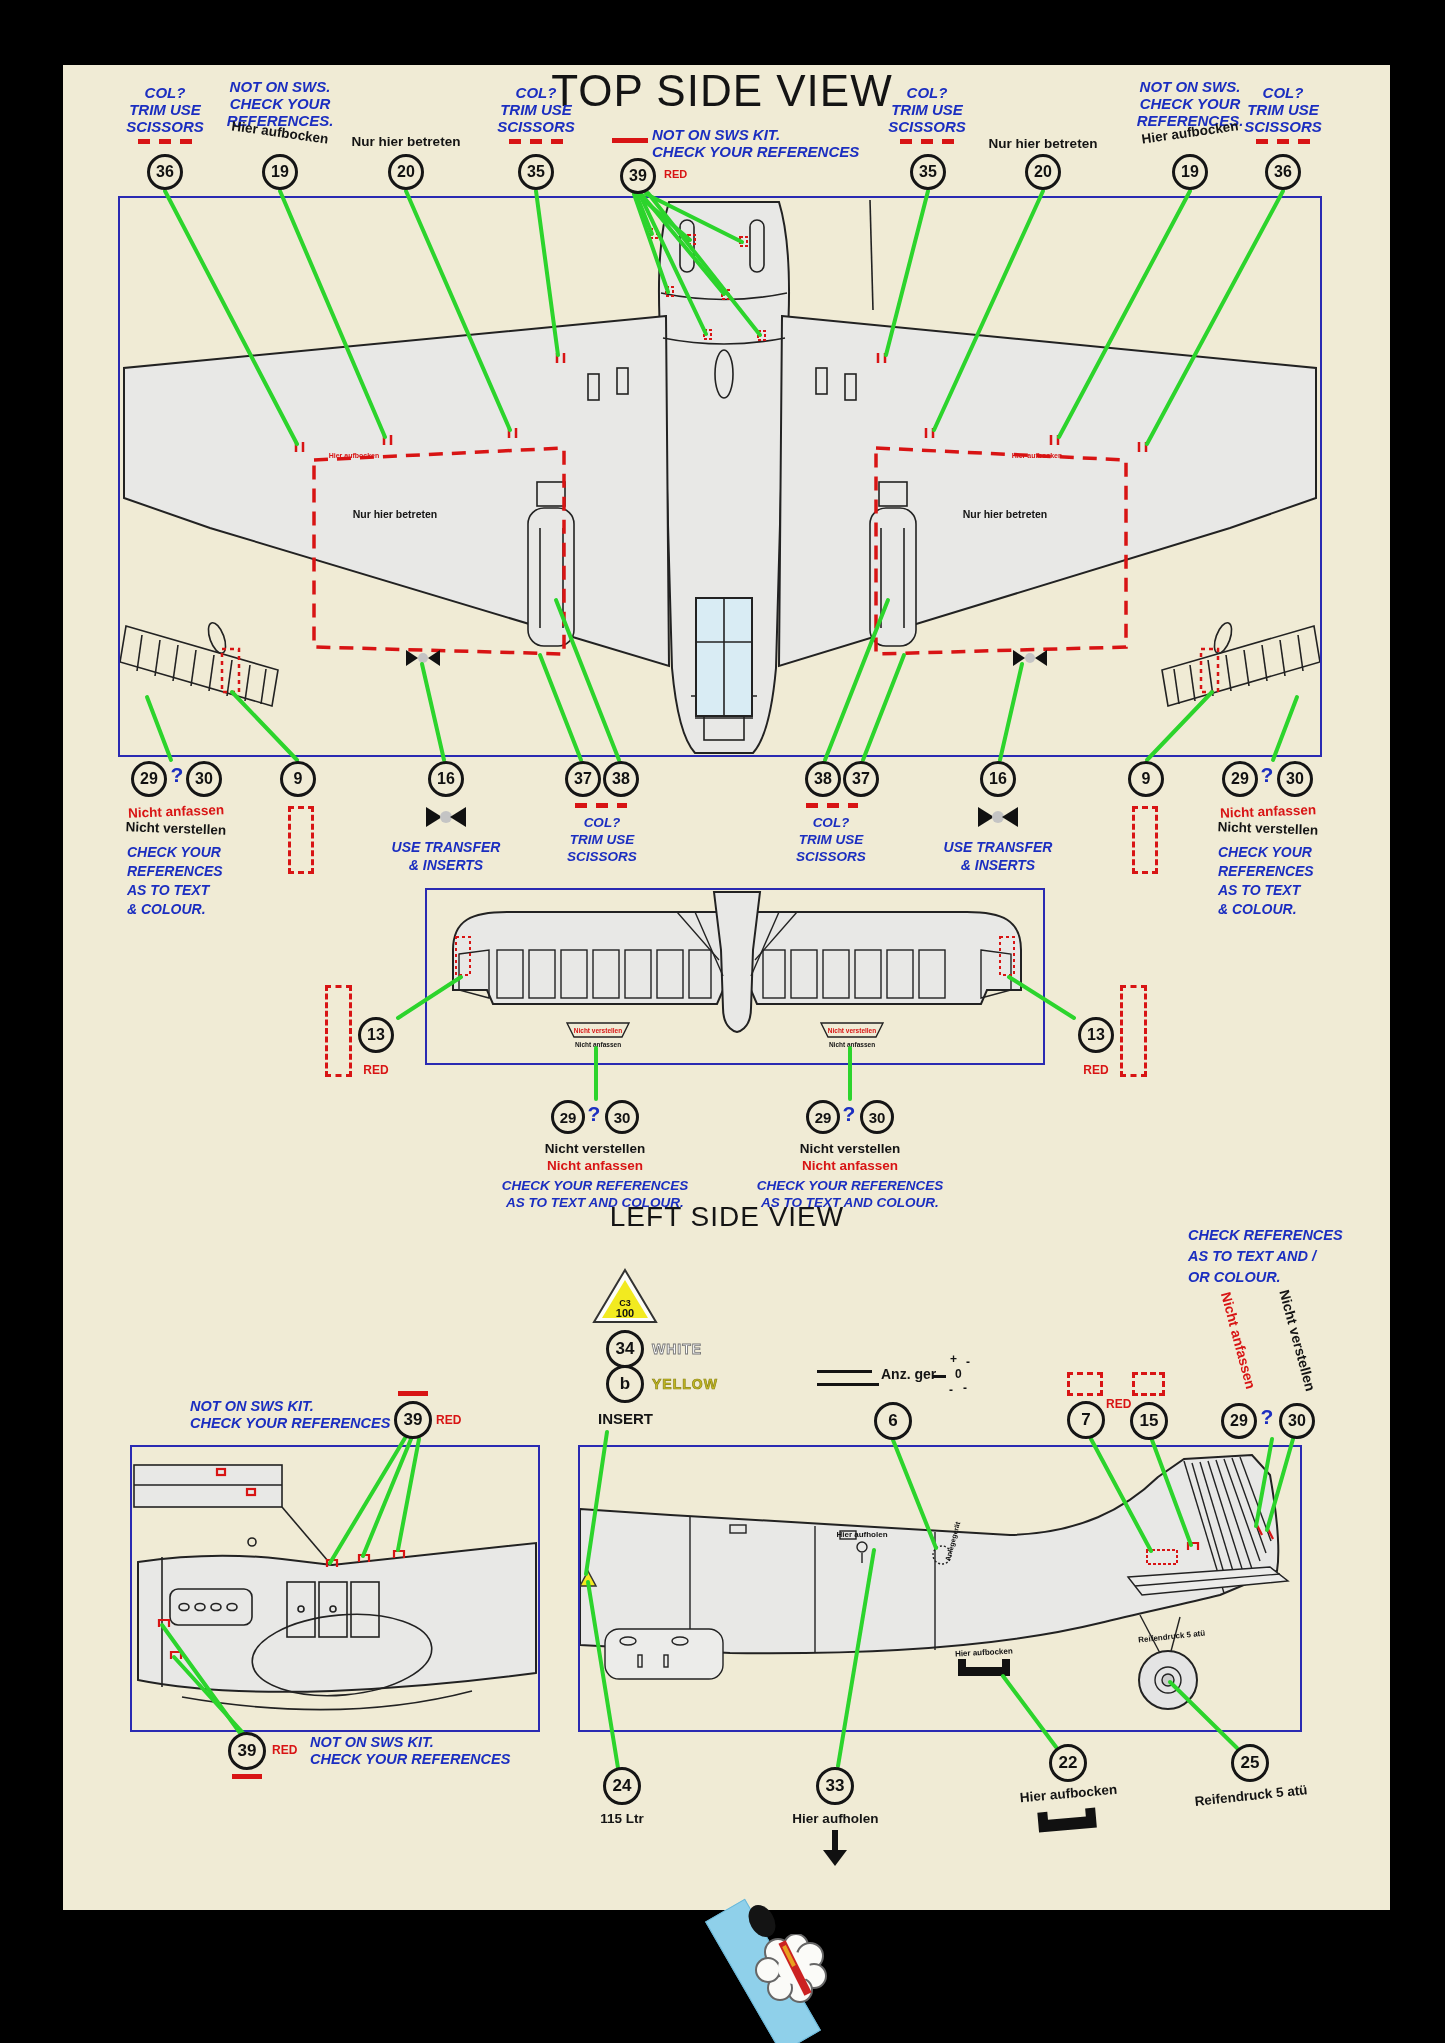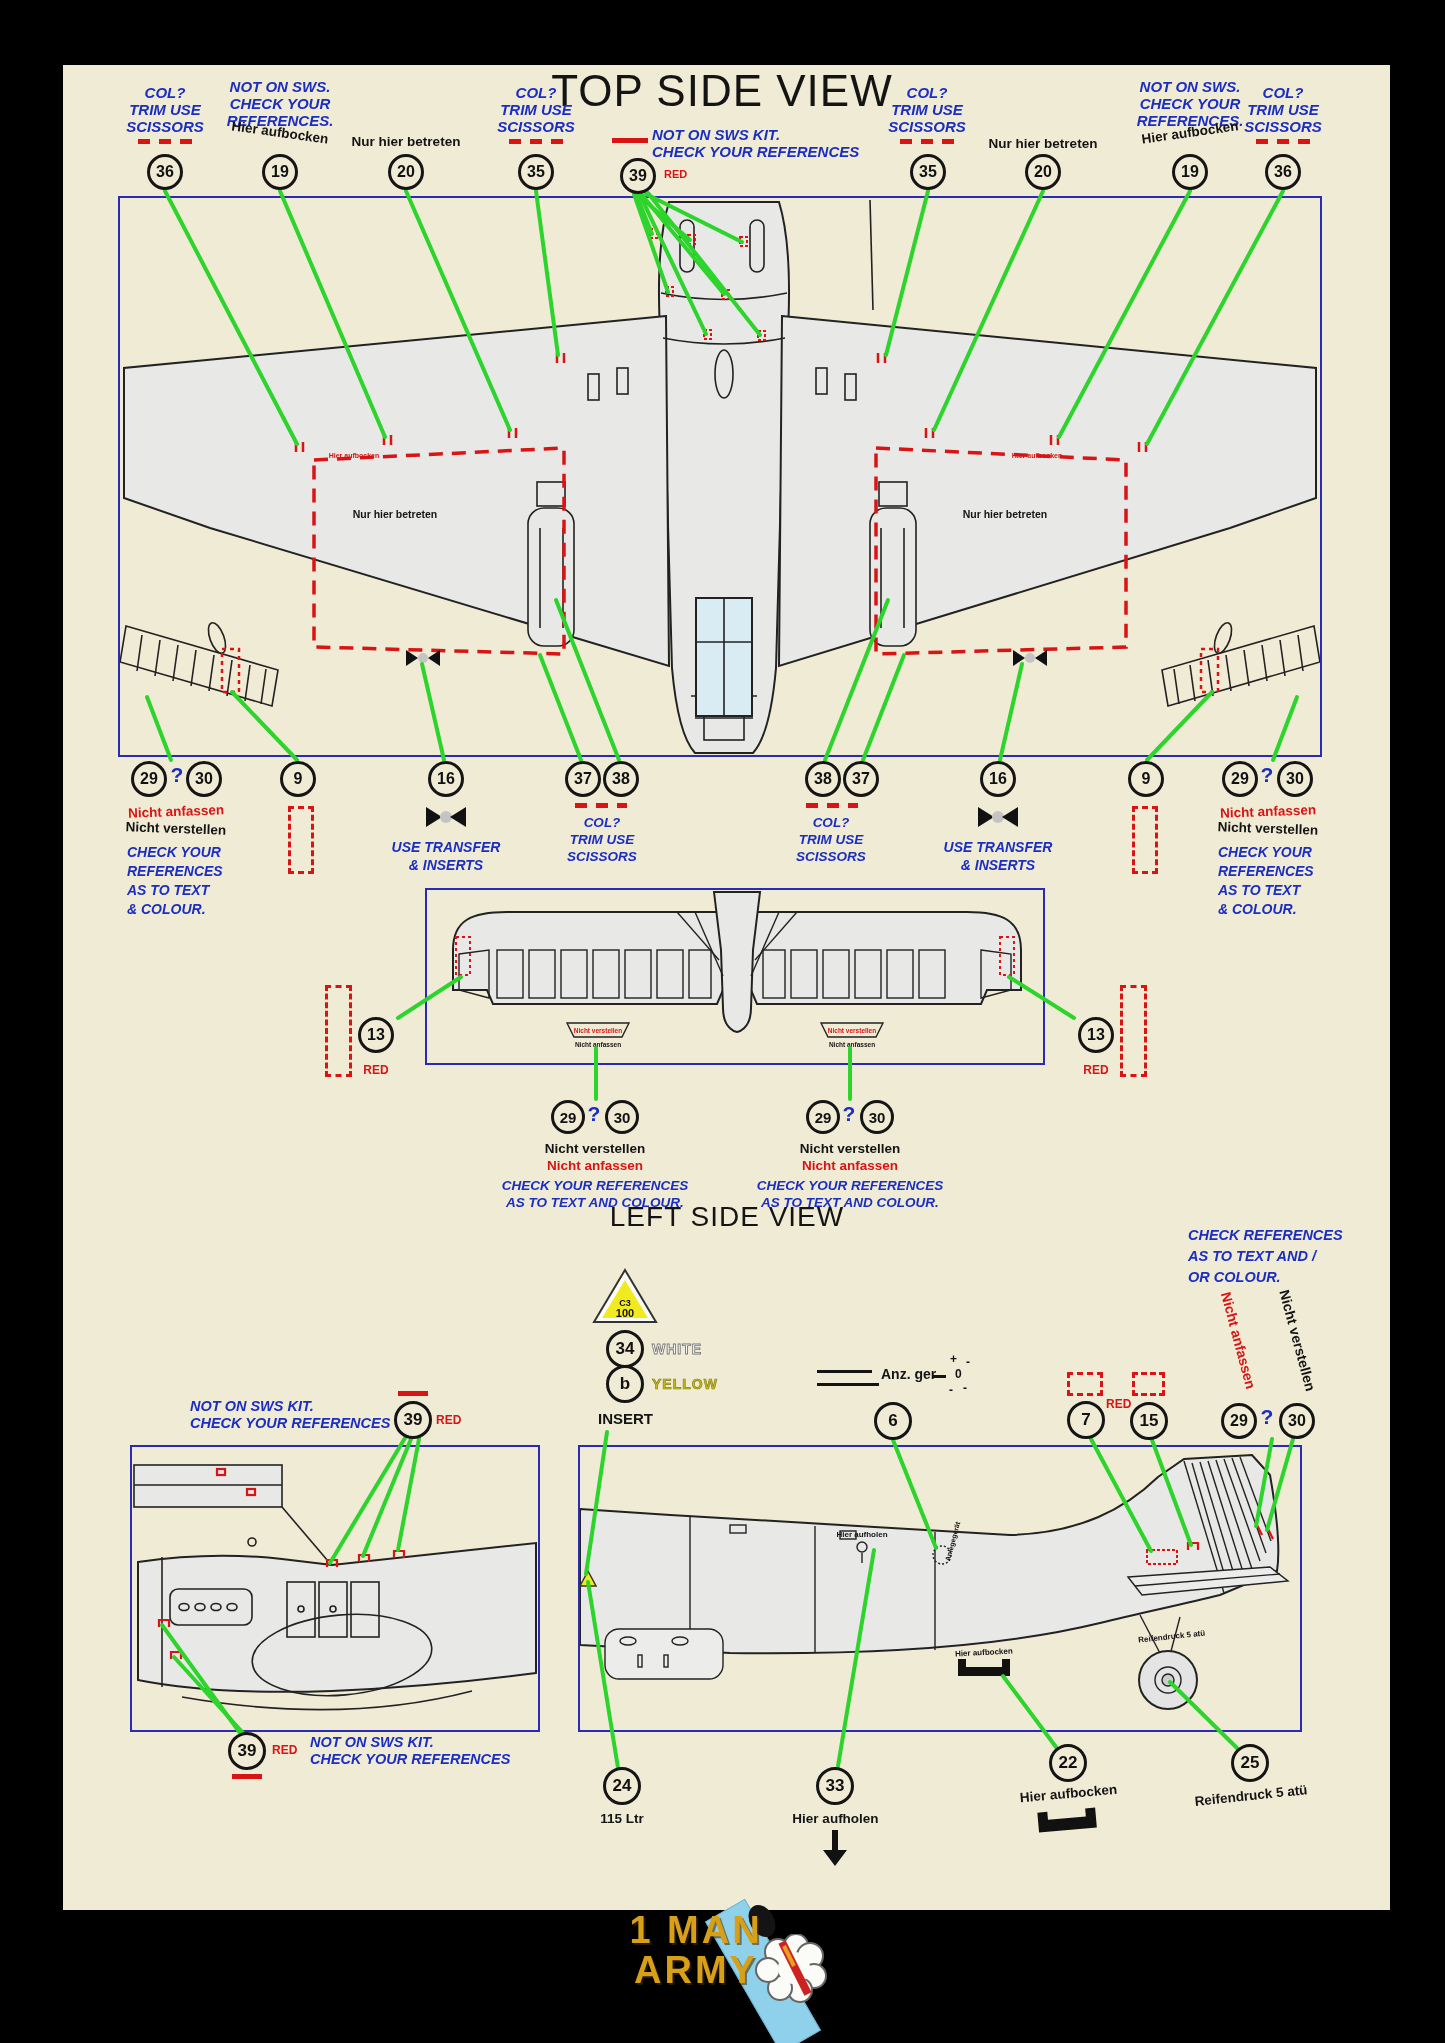--- a/index.html
+++ b/index.html
@@ -557,24 +557,20 @@
       <line x1="1091" y1="1439" x2="1151" y2="1551"></line>
         <line x1="1152" y1="1440" x2="1191" y2="1545"></line>
       <line x1="1272" y1="1439" x2="1256" y2="1526"></line>
         <line x1="1293" y1="1439" x2="1267" y2="1530"></line>
     </g>
   </svg>
 
   <div class="logo">
     <div class="band"></div>
     <div class="bomb"></div>
-    <div class="txt">
-      <div>1 MAN</div>
-      <div>ARMY</div>
-    </div>
     <svg width="84" height="82">
       <g fill="#fbfbf8" stroke="#666" stroke-width="2">
         <circle cx="26" cy="18" r="13"></circle>
           <circle cx="44" cy="12" r="12"></circle>
           <circle cx="58" cy="22" r="13"></circle>
         <circle cx="62" cy="42" r="12"></circle>
           <circle cx="48" cy="56" r="12"></circle>
           <circle cx="28" cy="54" r="12"></circle>
         <circle cx="16" cy="36" r="12"></circle>
           <circle cx="42" cy="34" r="16" stroke="none"></circle>

